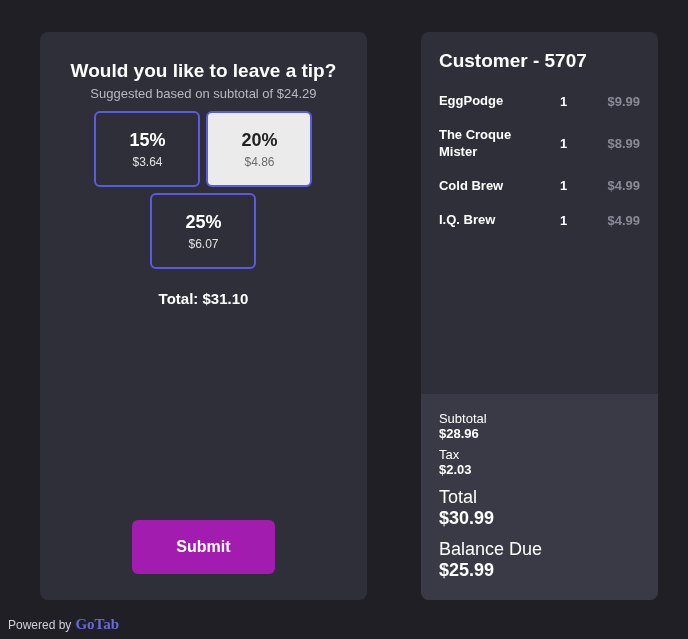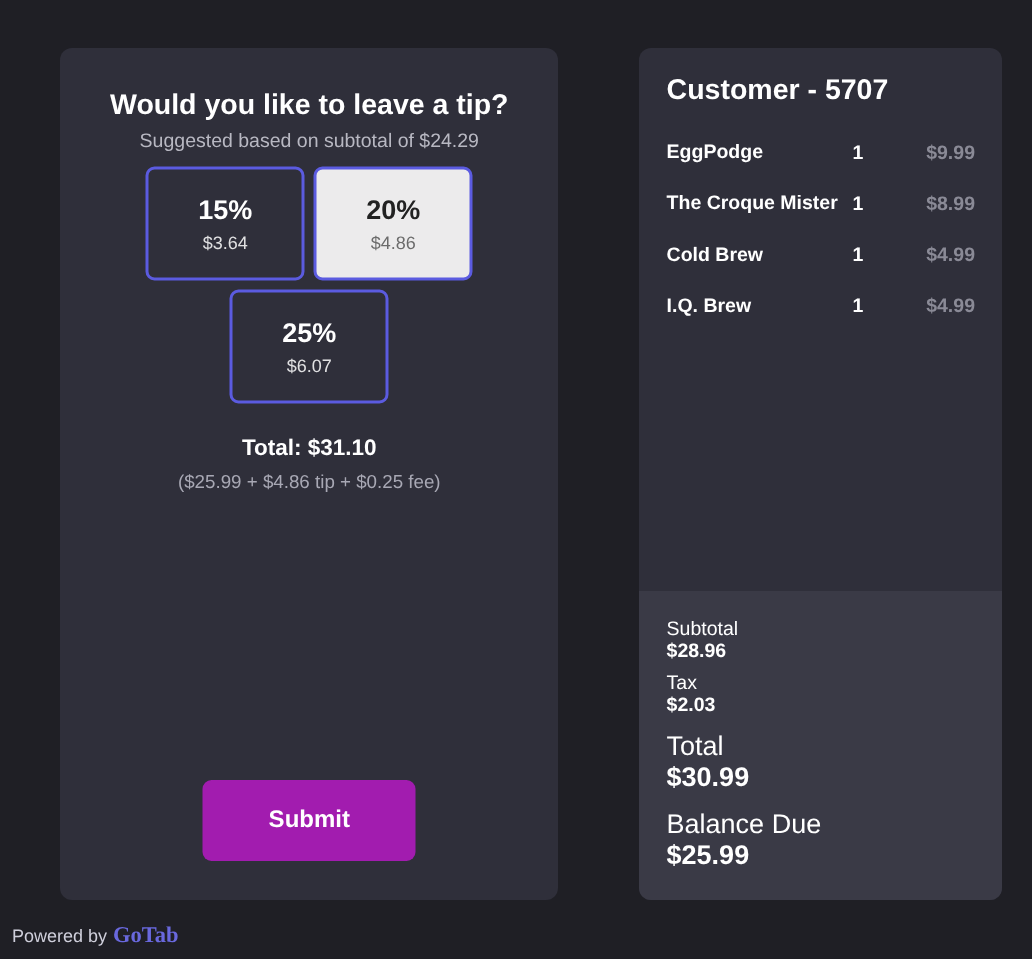--- a/index.html
+++ b/index.html
@@ -6,21 +6,21 @@
   html, body { width: 688px; height: 639px; }
   body {
     background: #1f1f25;
     font-family: -apple-system, BlinkMacSystemFont, "Segoe UI", Arial, sans-serif;
     color: #fff;
     position: relative;
   }
   .container {
     display: flex;
     gap: 30px;
-    padding: 32px 20px 0 40px;
+    padding: 32px 30px 0 40px;
   }
   .panel {
     background: #2f2f3a;
     border-radius: 8px;
   }
   .tip-panel {
     width: 340px;
     padding: 28px 22px 26px 22px;
     display: flex;
     flex-direction: column;
@@ -198,21 +198,20 @@
       </div>
       <div class="tip-option">
         <div class="pct">25%</div>
         <div class="amt">$6.07</div>
       </div>
     </div>
 
     <div class="totals-row">
       <div class="total-col">
         <div class="total-label">Total: $31.10</div>
-        <div class="total-break">($25.99 + $4.86 tip + $0.25 fee)</div>
       </div>
     </div>
 
     <div class="submit-wrap">
       <button class="submit-btn">Submit</button>
     </div>
   </div>
 
   <div class="panel order-panel">
     <div class="order-header">Customer - 5707</div>

